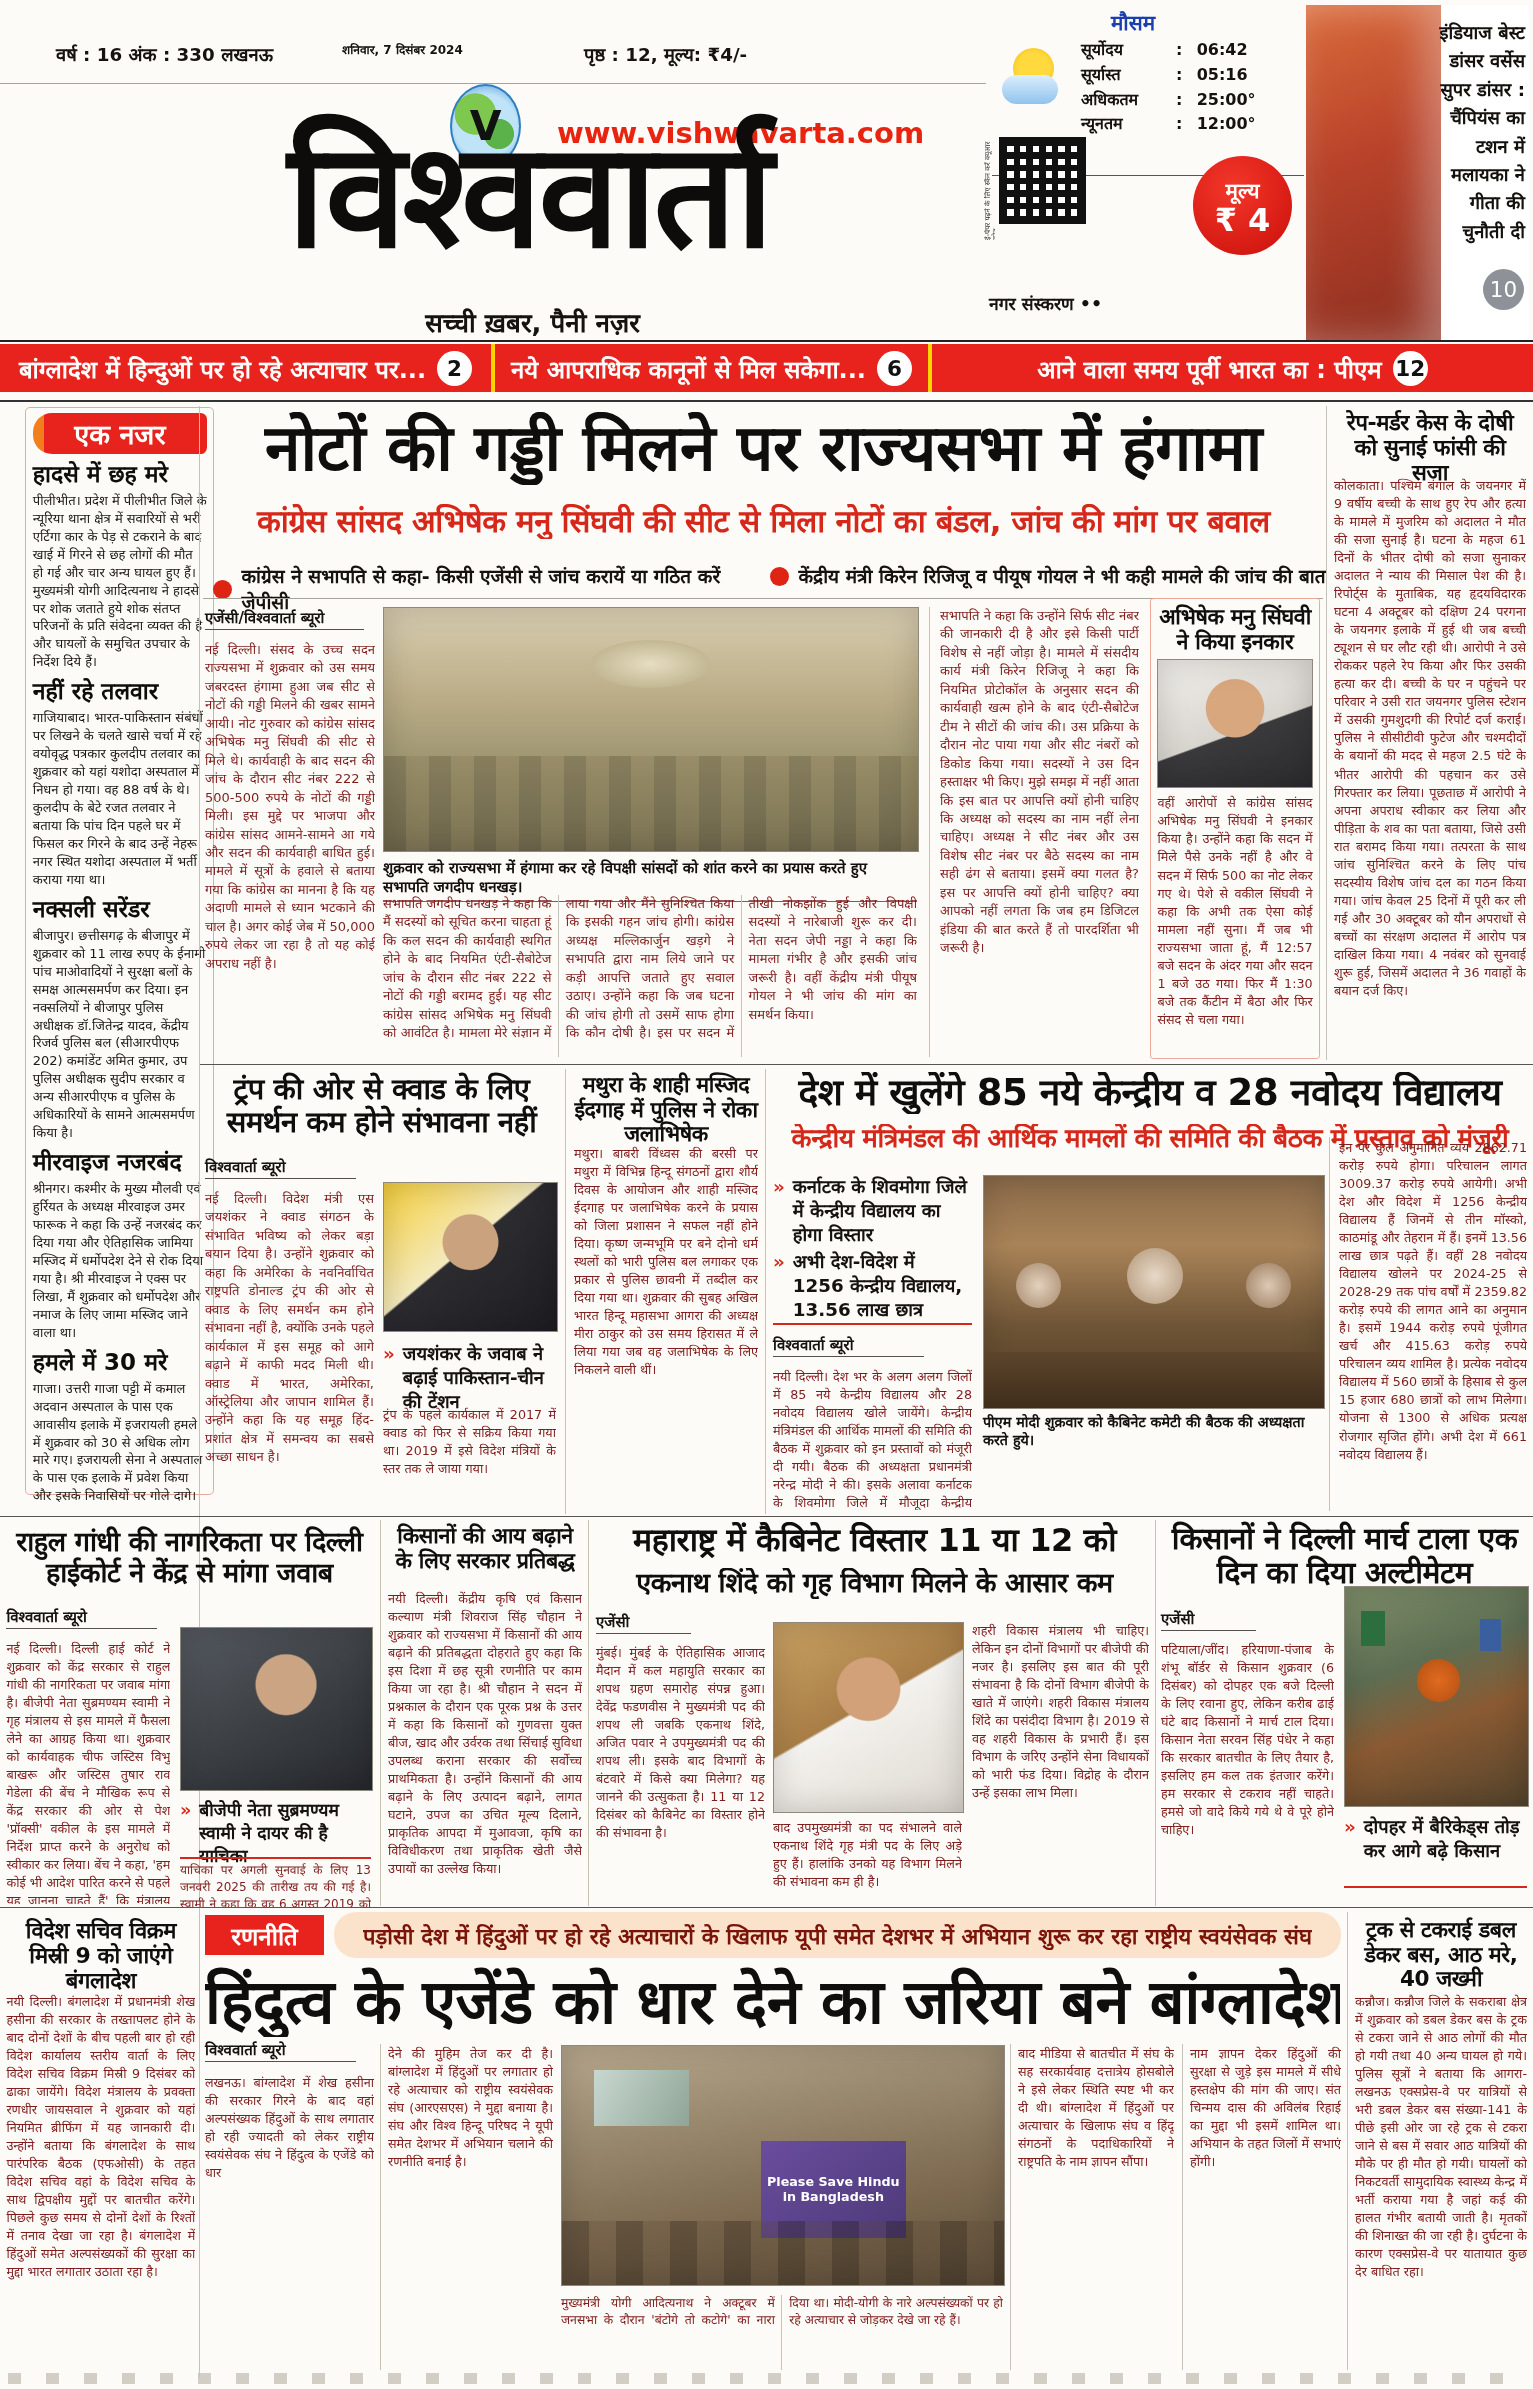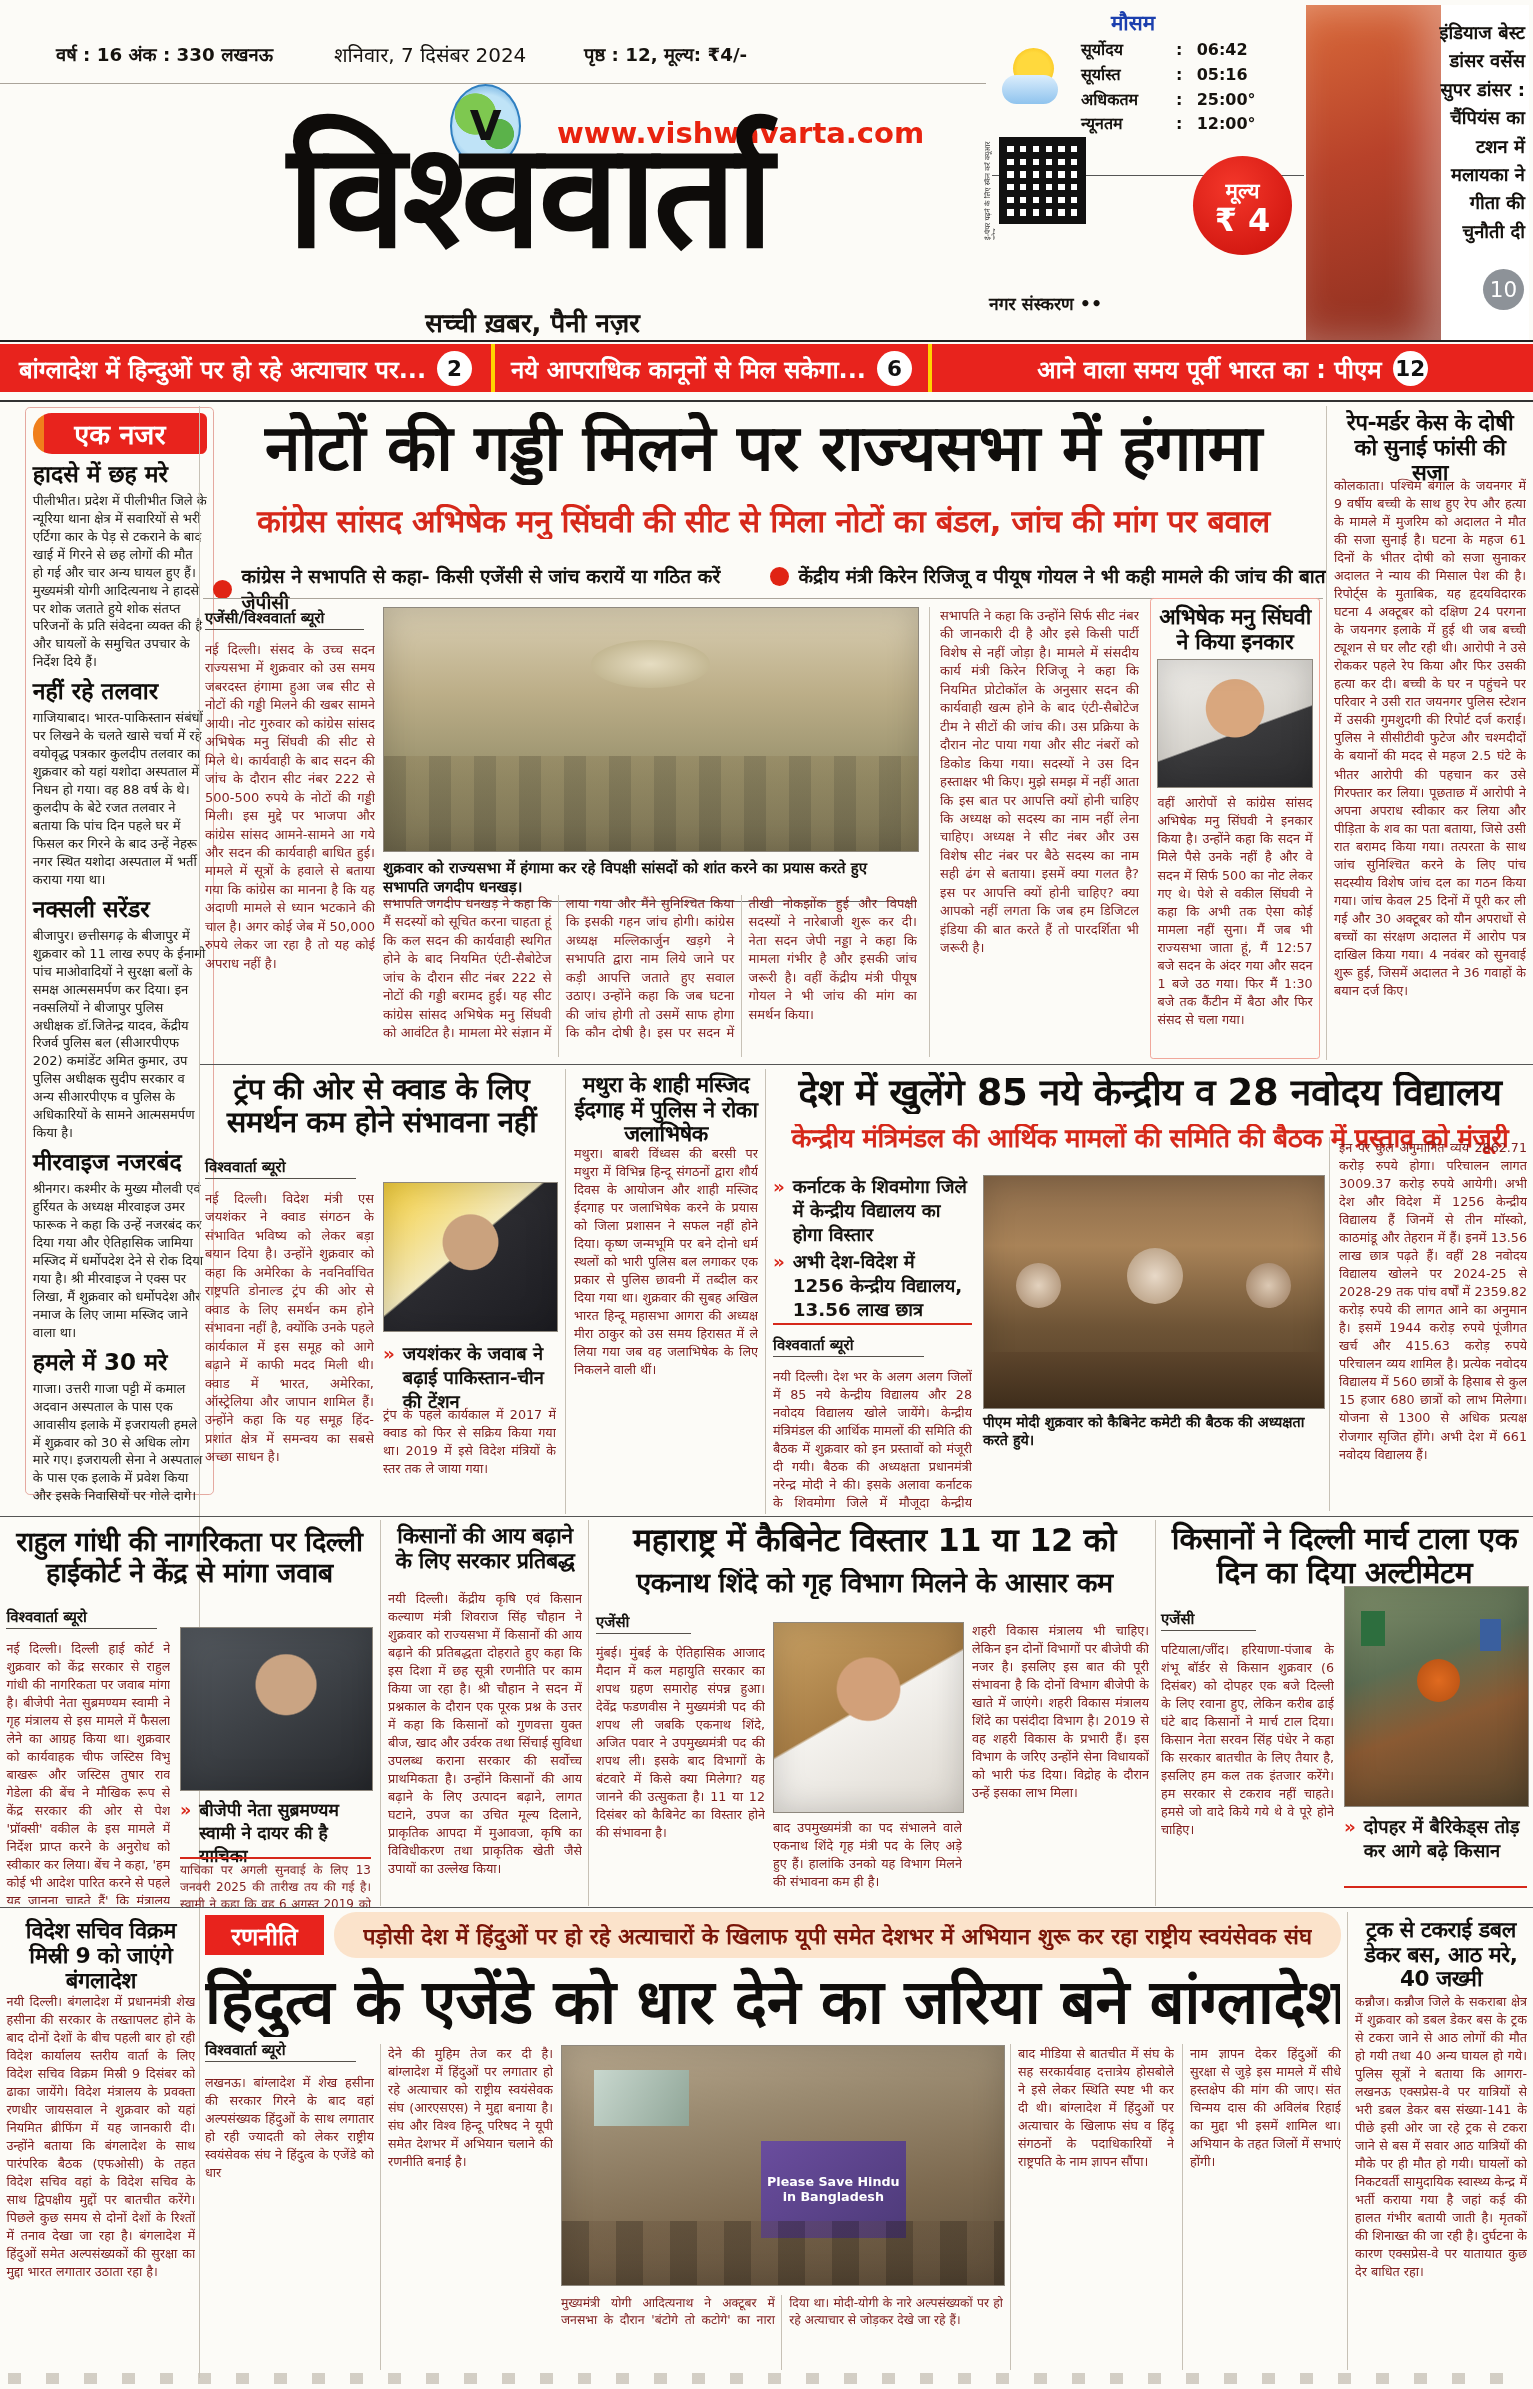--- a/index.html
+++ b/index.html
@@ -31,21 +31,21 @@
   .wx-row{display:flex;font-size:16px;font-weight:700;line-height:1.55;}
   .wx-row .l{width:95px;}
   .wx-row .c{width:20.7px;}
 </style>
 </head>
 <body>
 
 <div id="page">
 
   <div class="a" style="left:56px;top:41px;font-weight:700;font-size:18.3px;">वर्ष : 16 अंक : 330 लखनऊ</div>
-  <div class="a" style="left:334px;top:41px;font-weight:400;font-size:20px;">शनिवार, 7 दिसंबर 2024</div>
+  <div class="a" style="left:342px;top:41px;font-weight:700;font-size:12px;">शनिवार, 7 दिसंबर 2024</div>
   <div class="a" style="left:584px;top:41px;font-weight:700;font-size:18.3px;">पृष्ठ : 12, मूल्य: ₹4/-</div>
   <div class="hr" style="left:0;top:83px;width:986px;"></div>
 
   <div class="a" style="left:992px;top:8px;width:312px;height:173px;">
     <div class="a" style="left:119px;top:0;font-weight:800;font-size:20.7px;color:#1b3fae;">मौसम</div>
     <div class="a" style="left:6.4px;top:35px;width:72px;height:72px;">
       <div class="a" style="left:14.3px;top:4.8px;width:41px;height:41px;border-radius:50%;background:radial-gradient(circle,#ffd93d 55%,#f5b50a);"></div>
       <div class="a" style="left:3.2px;top:32px;width:56px;height:29px;border-radius:16px;background:linear-gradient(180deg,#dceefc,#8fc3ee);"></div>
     </div>
     <div class="a" style="left:89px;top:30px;width:223px;">

